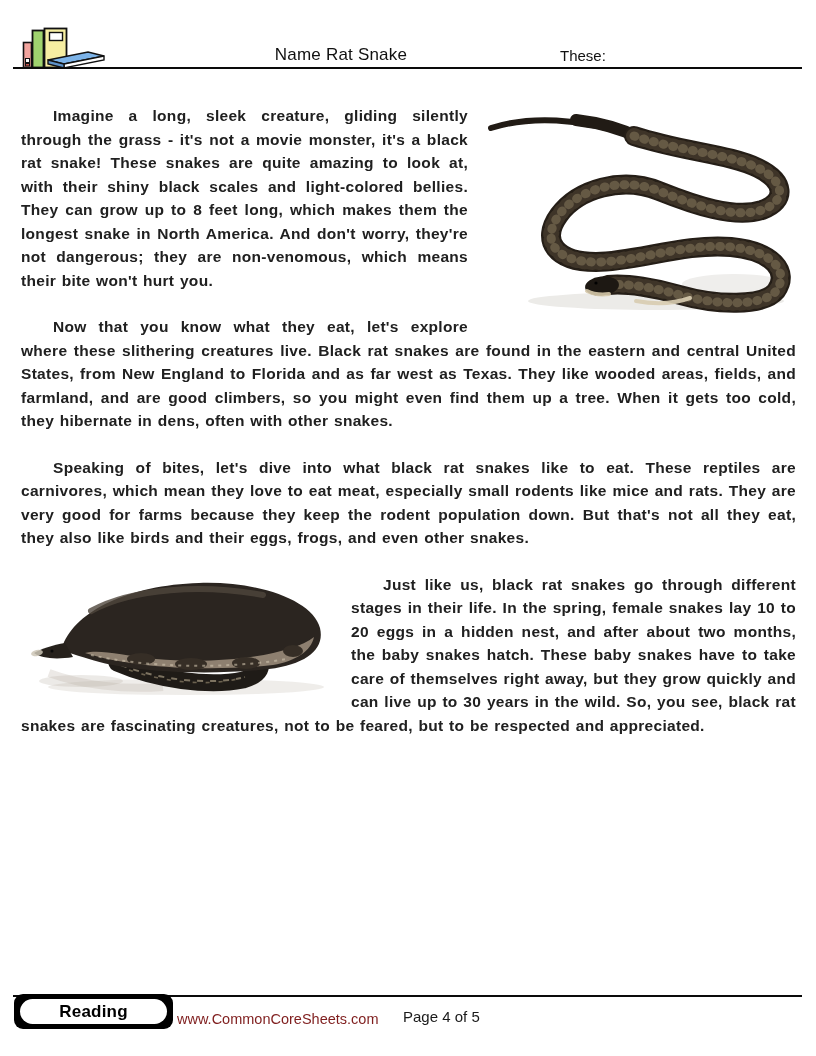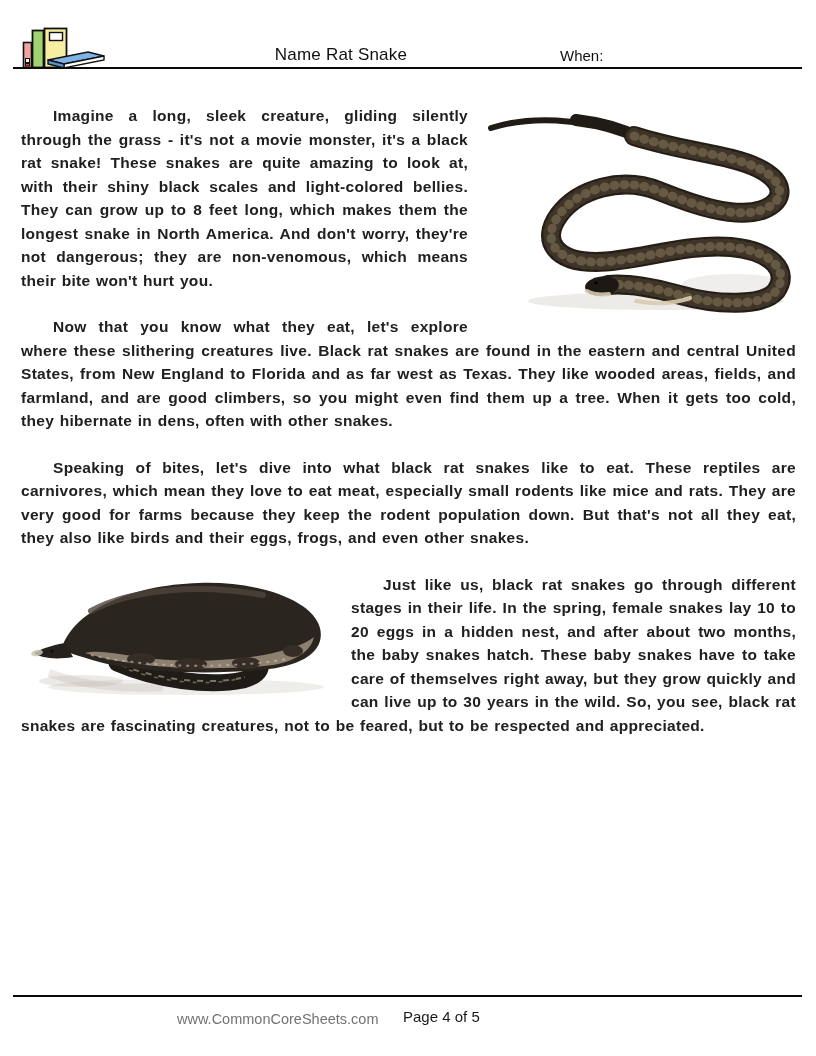--- a/index.html
+++ b/index.html
@@ -44,21 +44,21 @@
   .badge{
     position:absolute;left:14px;top:994px;width:159px;height:35px;
     background:#000;border-radius:9px;
   }
   .badge-pill{
     position:absolute;left:6px;top:5px;right:6px;bottom:5px;
     background:#fff;border-radius:13px;
     display:flex;align-items:center;justify-content:center;
     font-size:17px;font-weight:bold;color:#000;letter-spacing:.2px;
   }
-  .website{position:absolute;left:177px;top:1011px;font-size:14.5px;color:#737373;}
+  .website{position:absolute;left:177px;top:1011px;font-size:14.5px;color:#7f1d1d;}
   .page-num{position:absolute;left:403px;top:1008px;font-size:15px;color:#1a1a1a;}
 </style>
 </head>
 <body>
 
 <div class="page">
 
   <div class="logo">
     <svg width="88" height="47" viewBox="0 0 88 47" xmlns="http://www.w3.org/2000/svg">
 
@@ -70,21 +70,21 @@
 
       <rect x="24.5" y="6.5" width="22" height="39" fill="#f6eea2" stroke="#111" stroke-width="1.8"></rect>
       <rect x="29.5" y="10.5" width="13" height="8" fill="#fff" stroke="#111" stroke-width="1.4"></rect>
 
       <polygon points="28,38 68,30 84,34 44,42" fill="#7cb3e8" stroke="#111" stroke-width="1.6"></polygon>
       <polygon points="44,42 84,34 84,38 44,46" fill="#ffffff" stroke="#111" stroke-width="1.4"></polygon>
       <polygon points="28,38 44,42 44,46 28,42" fill="#5e93c9" stroke="#111" stroke-width="1.4"></polygon>
     </svg>
   </div>
   <div class="header-title">Name Rat Snake</div>
-  <div class="name-label">When:</div>
+  <div class="name-label">These:</div>
   <div class="header-rule"></div>
 
   <div class="content">
 
     <span class="float-img img-right">
       <svg width="312" height="212" viewBox="0 0 312 212" xmlns="http://www.w3.org/2000/svg">
 
         <ellipse cx="172" cy="197" rx="128" ry="9" fill="#ecebe8"></ellipse>
         <ellipse cx="250" cy="180" rx="52" ry="10" fill="#efeeec"></ellipse>
 
@@ -132,16 +132,19 @@
         <path d="M 44 70 C 32 72, 20 76, 13 80 C 20 85, 34 87, 52 84 Z" fill="#26211c"></path>
         <ellipse cx="16" cy="80" rx="6" ry="3" fill="#cdc5b6" opacity="0.85" transform="rotate(-12 16 80)"></ellipse>
         <circle cx="31" cy="78" r="1.5" fill="#0a0a0a"></circle>
       </svg>
     </span>
 
     <p>Just like us, black rat snakes go through different stages in their life. In the spring, female snakes lay 10 to 20 eggs in a hidden nest, and after about two months, the baby snakes hatch. These baby snakes have to take care of themselves right away, but they grow quickly and can live up to 30 years in the wild. So, you see, black rat snakes are fascinating creatures, not to be feared, but to be respected and appreciated.</p>
   </div>
 
   <div class="footer-rule"></div>
+  <div class="badge">
+    <div class="badge-pill">Reading</div>
+  </div>
   <div class="website">www.CommonCoreSheets.com</div>
   <div class="page-num">Page 4 of 5</div>
 
 </div>
 
 </body></html>

